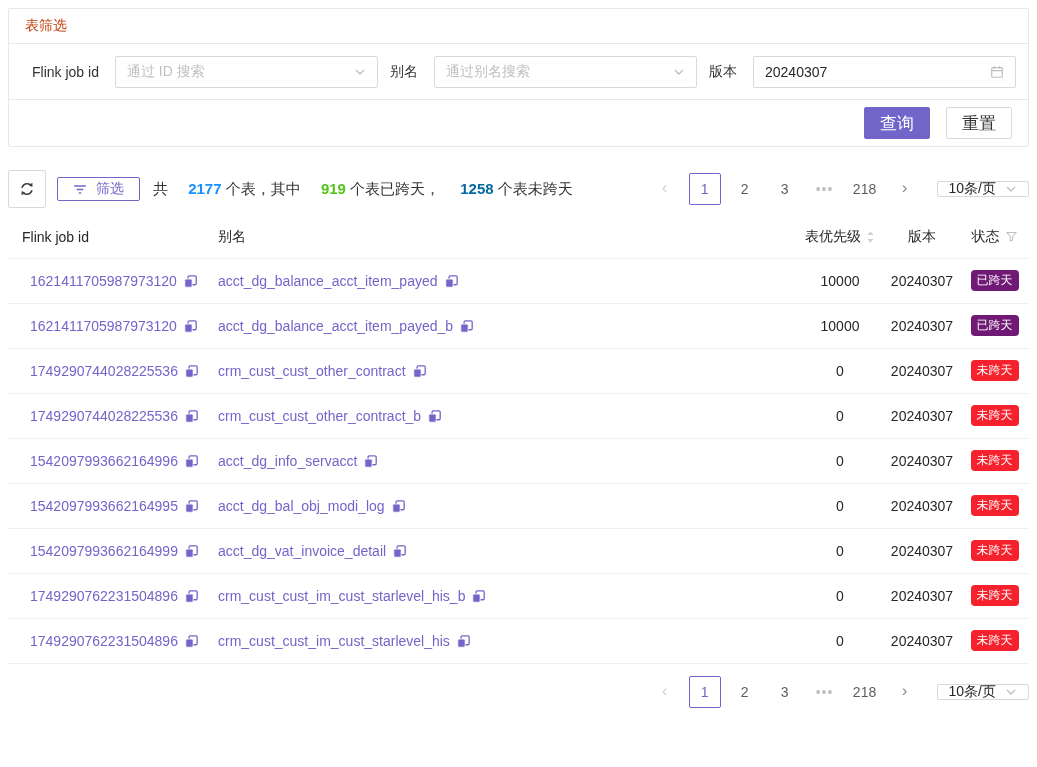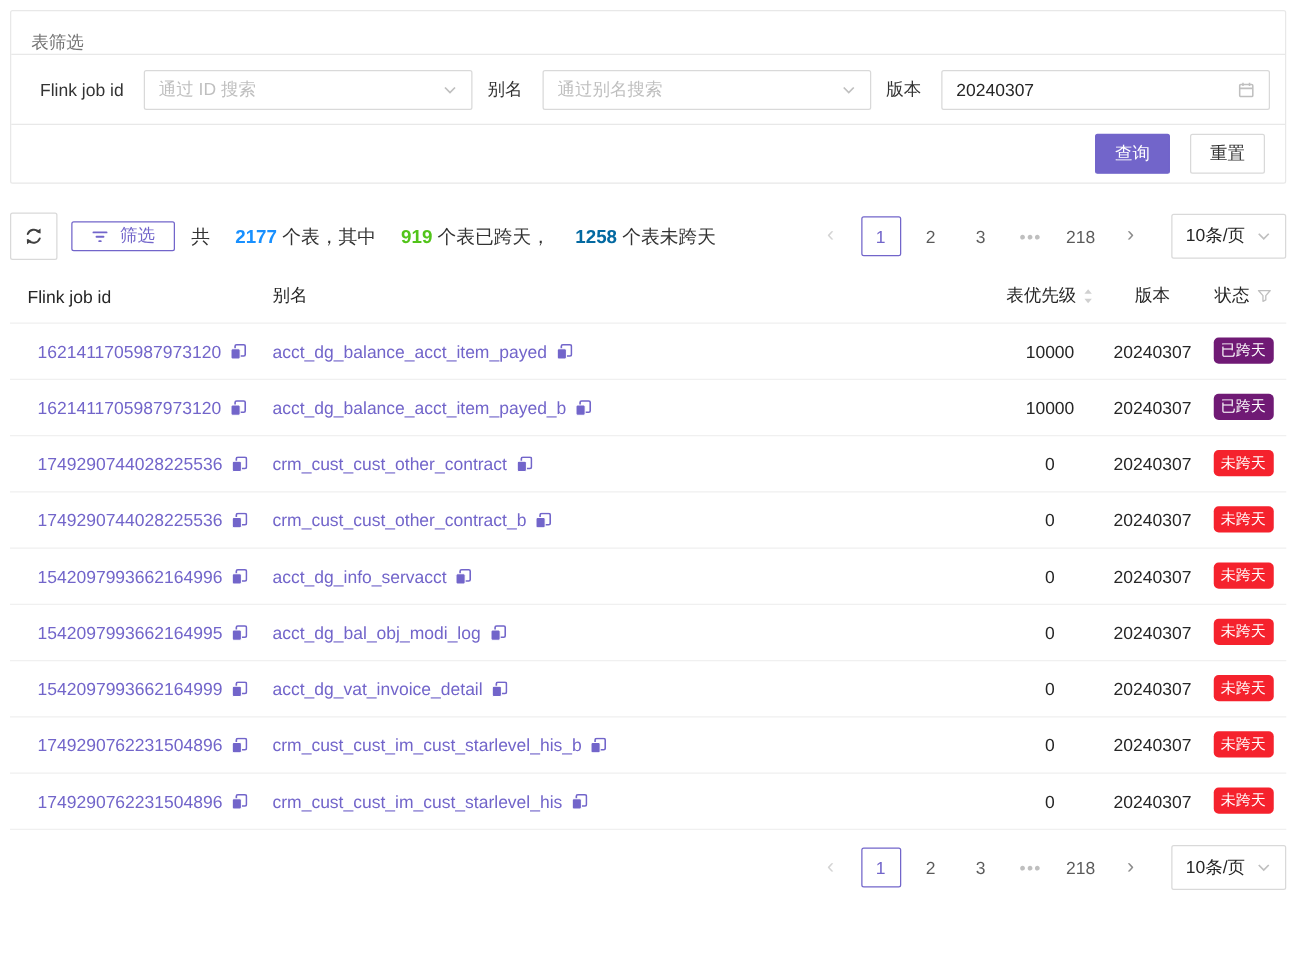--- a/index.html
+++ b/index.html
@@ -5,36 +5,36 @@
   * { box-sizing: border-box; margin: 0; padding: 0; }
   body {
     width: 1037px; background: #fff; color: #262626;
     font-family: "Liberation Sans", "DejaVu Sans", sans-serif;
     font-size: 14px;
   }
   svg { display: block; }
 
   
   .filter-card { margin: 8px 8px 0; border: 1px solid #e8e8e8; border-radius: 2px; }
-  .card-header { height: 35px; display: flex; align-items: flex-end; padding: 0 16px;
-                 border-bottom: 1px solid #e8e8e8; color: #737373; }
+  .card-header { height: 35px; display: flex; align-items: center; padding: 0 16px;
+                 border-bottom: 1px solid #e8e8e8; color: #c2410c; }
   .card-form { display: flex; align-items: center; height: 56px;
                padding-left: 23px; border-bottom: 1px solid #e8e8e8; }
   .field-label { color: #333; margin-right: 16px; white-space: nowrap; }
   .ant-select, .date-input {
     width: 276px; height: 32px; border: 1px solid #d9d9d9; border-radius: 2px;
     display: flex; align-items: center; padding: 0 11px; margin-right: 12px;
     background: #fff; cursor: pointer;
   }
   .placeholder { color: #bfbfbf; flex: 1; white-space: nowrap; overflow: hidden; }
   .input-value { color: #262626; flex: 1; }
   .suffix-icon { margin-left: 8px; flex: none; }
   .card-footer { height: 46px; display: flex; align-items: center;
                  justify-content: flex-end; gap: 16px; padding: 0 16px; }
-  .btn { height: 32px; padding: 0 15px; border-radius: 2px; font-size: 14px;
+  .btn { height: 32px; padding: 0 15px; border-radius: 2px; font-size: 17px;
          cursor: pointer; font-family: inherit; }
   .btn-primary { background: #7265ca; border: 1px solid #7265ca; color: #fff; }
   .btn-default { background: #fff; border: 1px solid #d9d9d9; color: #333; }
 
   
   .toolbar { margin: 23px 8px 0; display: flex; align-items: center; }
   .icon-btn { width: 38px; height: 38px; border: 1px solid #d9d9d9; border-radius: 2px;
               background: #fff; display: flex; align-items: center; justify-content: center;
               cursor: pointer; margin-right: 11px; }
   .filter-btn { height: 24px; padding: 0 15px; border: 1px solid #7265ca; border-radius: 2px;
@@ -50,21 +50,21 @@
   .pagination { display: flex; align-items: center; margin-left: auto; }
   .page-arrow, .page-item {
     min-width: 32px; height: 32px; line-height: 30px; text-align: center;
     border-radius: 2px; color: rgba(0,0,0,.65); cursor: pointer; user-select: none;
     margin-left: 8px; border: 1px solid transparent; font-size: 14px;
   }
   .page-arrow { font-size: 17px; line-height: 28px; color: #8c8c8c; }
   .page-arrow.disabled { color: #d4d4d4; cursor: default; }
   .page-item.active { border-color: #7265ca; color: #7265ca; background: #fff; }
   .page-item.ellipsis { color: #bfbfbf; letter-spacing: 1px; }
-  .page-size { height: 36px; border: 1px solid #d9d9d9; border-radius: 2px;
+  .page-size { height: 16px; border: 1px solid #d9d9d9; border-radius: 2px;
                display: flex; align-items: center; gap: 9px; padding: 0 11px;
                margin-left: 16px; cursor: pointer; background: #fff; }
 
   
   table { width: 1021px; margin: 8px 8px 0; border-collapse: collapse; table-layout: fixed; }
   col.c1 { width: 196px; } col.c2 { width: 592px; } col.c3 { width: 88px; }
   col.c4 { width: 76px; } col.c5 { width: 69px; }
   th { height: 42px; font-weight: 500; color: #262626; text-align: left;
        border-bottom: 1px solid #f0f0f0; font-size: 14px; }
   th.c1 { padding-left: 14px; }

